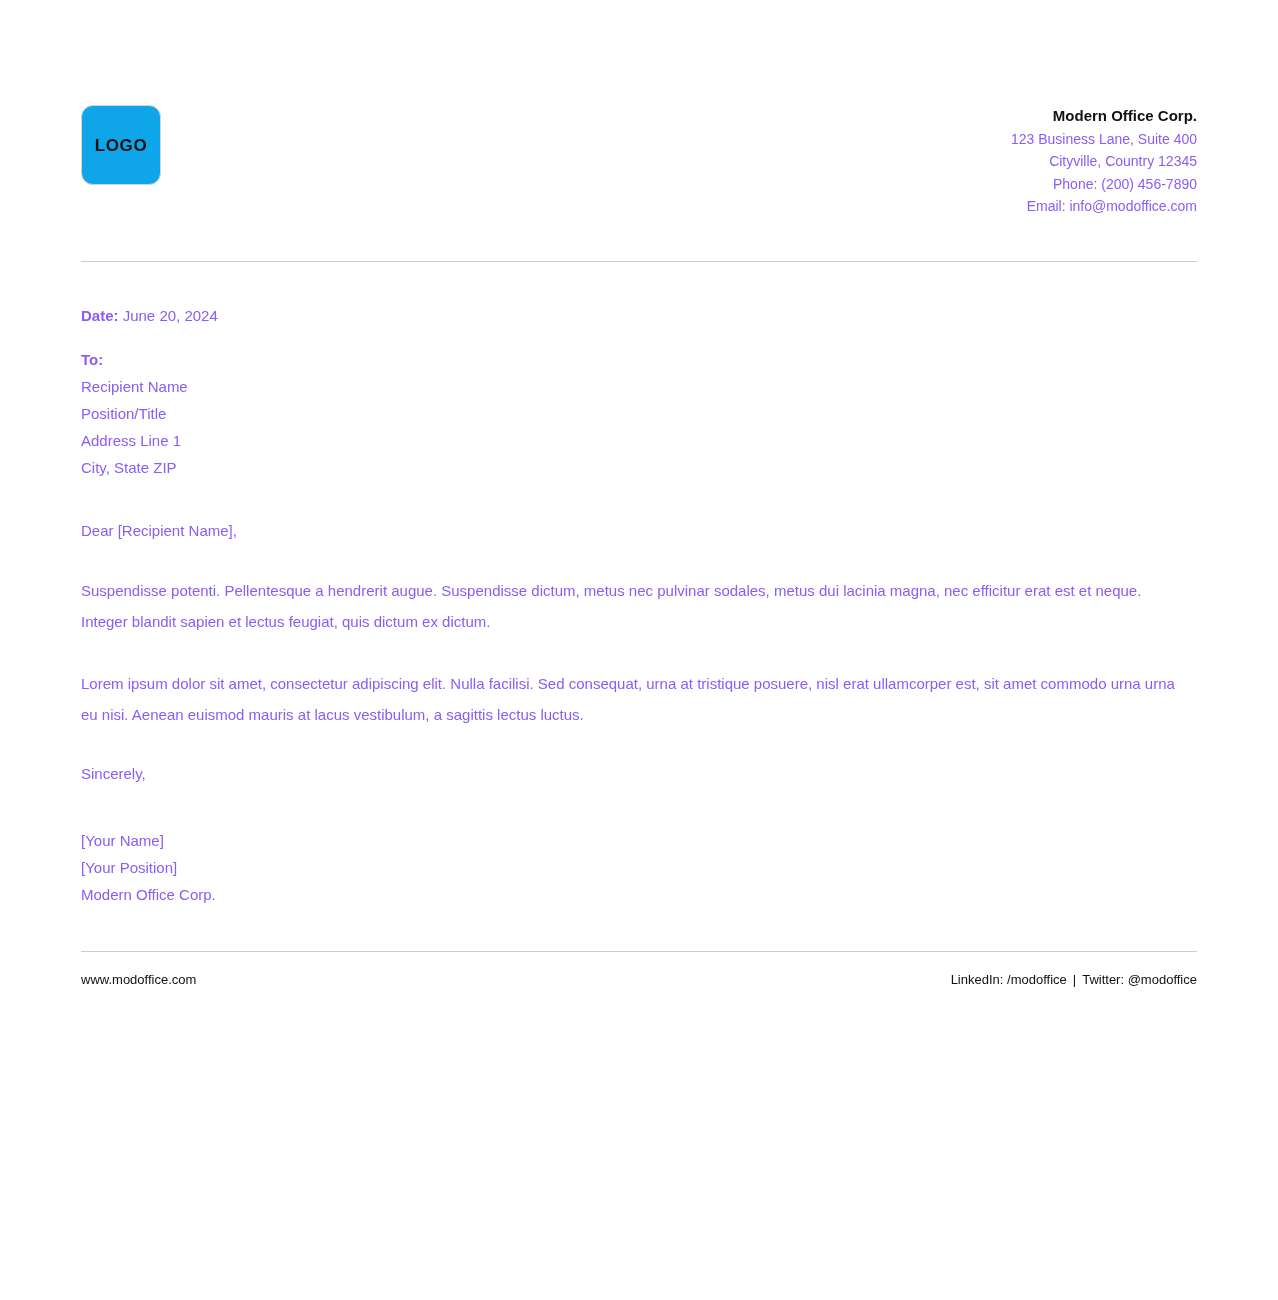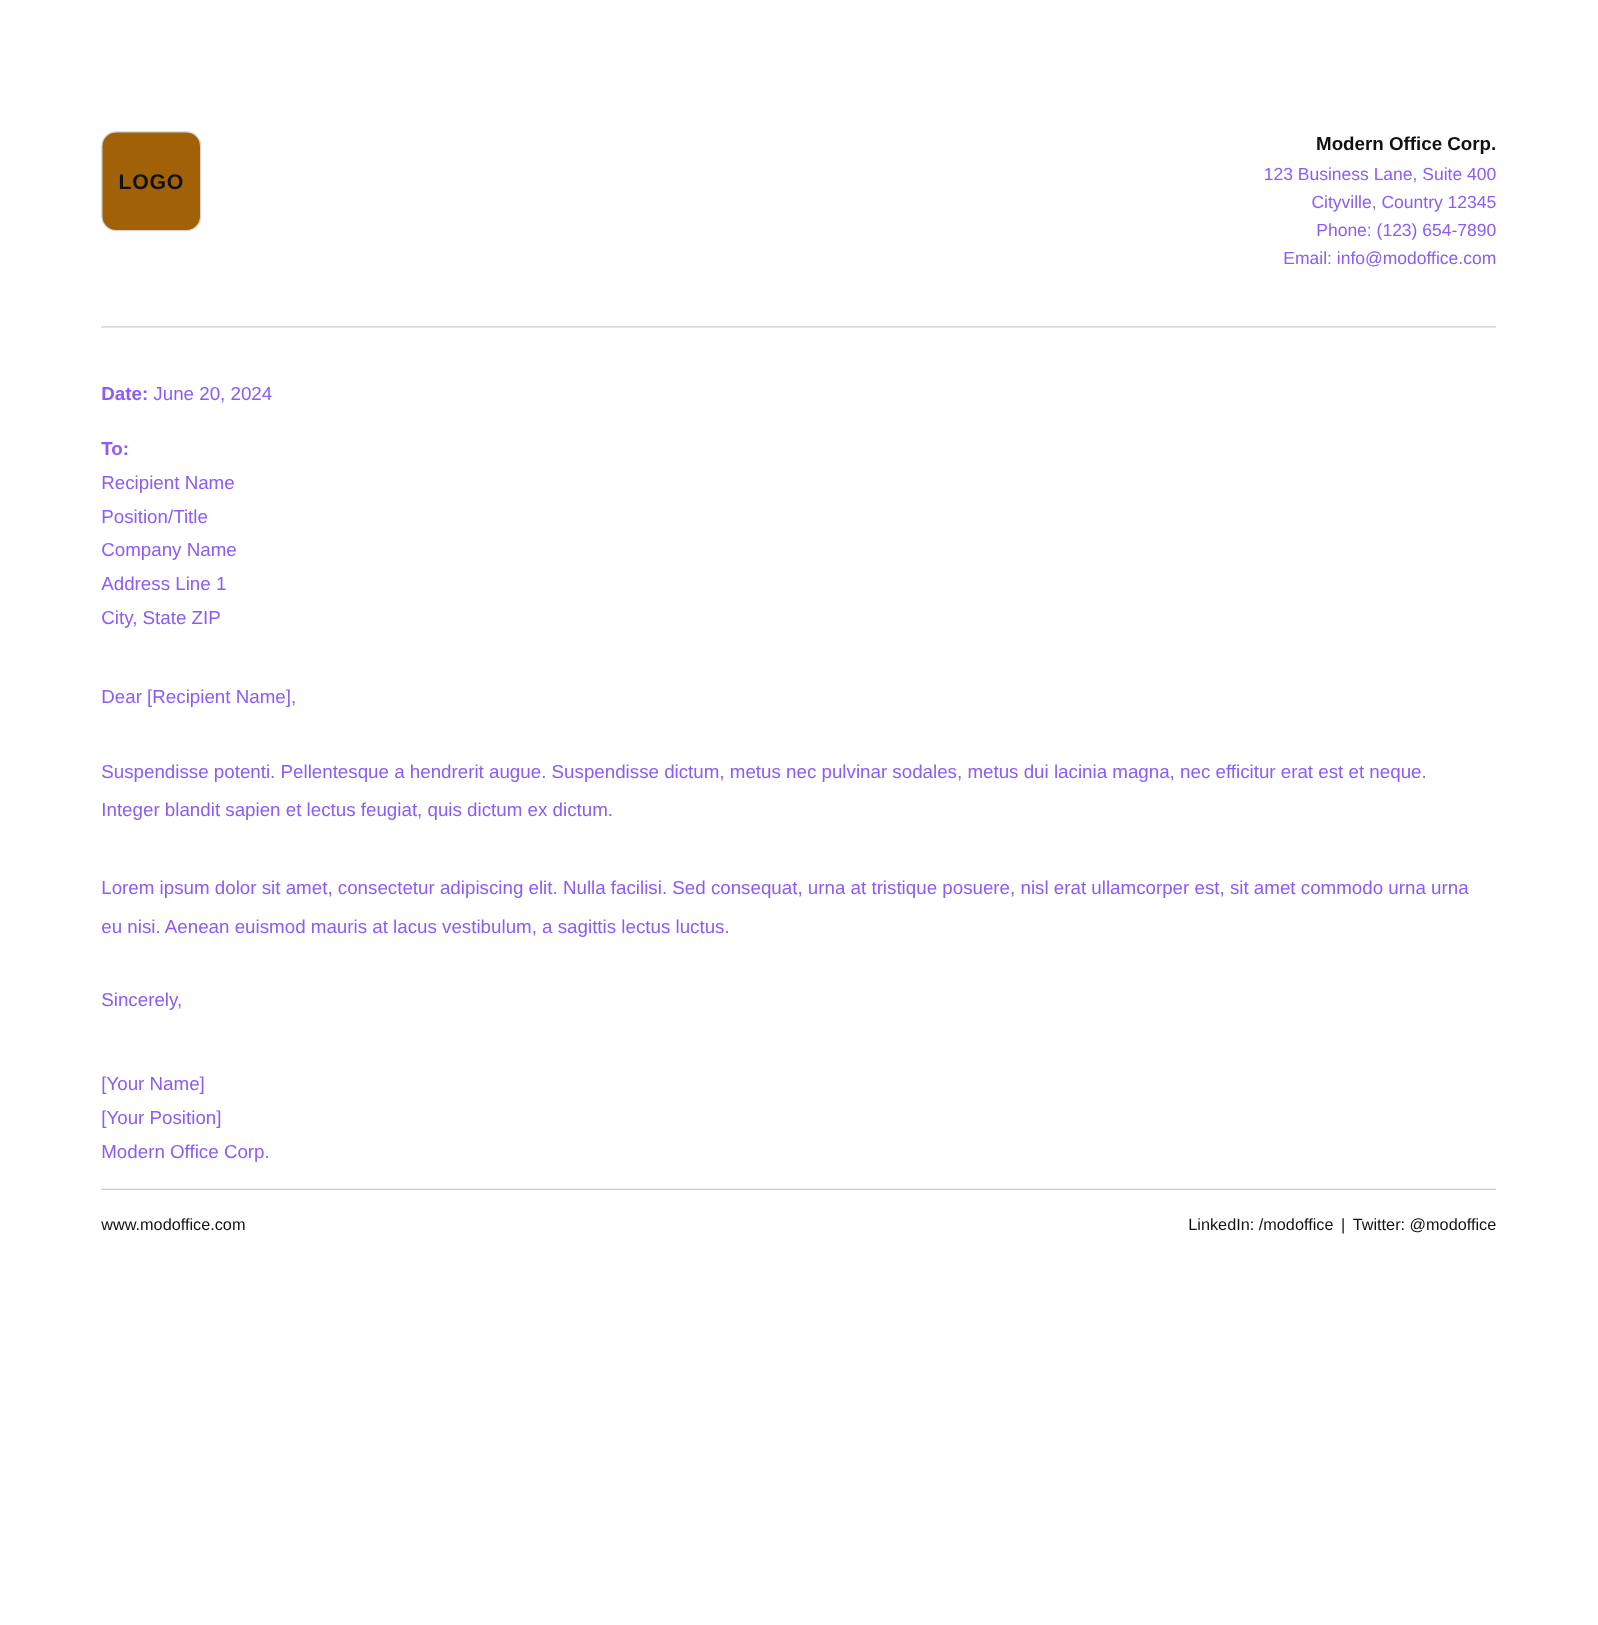--- a/index.html
+++ b/index.html
@@ -33,21 +33,21 @@
     display: flex;
     align-items: flex-start;
     justify-content: space-between;
     padding-top: 105px;
   }
   .logo-box {
     width: 80px;
     height: 80px;
     border: 1px solid #d4d4d4;
     border-radius: 12px;
-    background: #a16207;
+    background: #0ea5e9;
     display: flex;
     align-items: center;
     justify-content: center;
     box-sizing: border-box;
     flex: 0 0 auto;
   }
   .logo-text {
     font-size: 17px;
     font-weight: bold;
     letter-spacing: 0.6px;
@@ -134,40 +134,39 @@
     <div class="letterhead">
 
       <div class="logo-box">
         <span class="logo-text">LOGO</span>
       </div>
 
       <div class="company-block">
         <div class="company-name">Modern Office Corp.</div>
         <div class="company-line">123 Business Lane, Suite 400</div>
         <div class="company-line">Cityville, Country 12345</div>
-        <div class="company-line">Phone: (123) 654-7890</div>
+        <div class="company-line">Phone: (200) 456-7890</div>
         <div class="company-line">Email: info@modoffice.com</div>
       </div>
 
     </div>
 
     <div class="rule rule-header"></div>
 
     <div class="letter">
 
       <div class="line date-row">
         <span class="bold">Date:</span>
         <span>June 20, 2024</span>
       </div>
 
       <div class="to-block">
         <div class="line bold">To:</div>
         <div class="line">Recipient Name</div>
         <div class="line">Position/Title</div>
-        <div class="line">Company Name</div>
         <div class="line">Address Line 1</div>
         <div class="line">City, State ZIP</div>
       </div>
 
       <div class="line salutation">Dear [Recipient Name],</div>
 
       <div class="para">Suspendisse potenti. Pellentesque a hendrerit augue. Suspendisse dictum, metus nec pulvinar sodales, metus dui lacinia magna, nec efficitur erat est et neque. Integer blandit sapien et lectus feugiat, quis dictum ex dictum.</div>
 
       <div class="para">Lorem ipsum dolor sit amet, consectetur adipiscing elit. Nulla facilisi. Sed consequat, urna at tristique posuere, nisl erat ullamcorper est, sit amet commodo urna urna eu nisi. Aenean euismod mauris at lacus vestibulum, a sagittis lectus luctus.</div>
 

